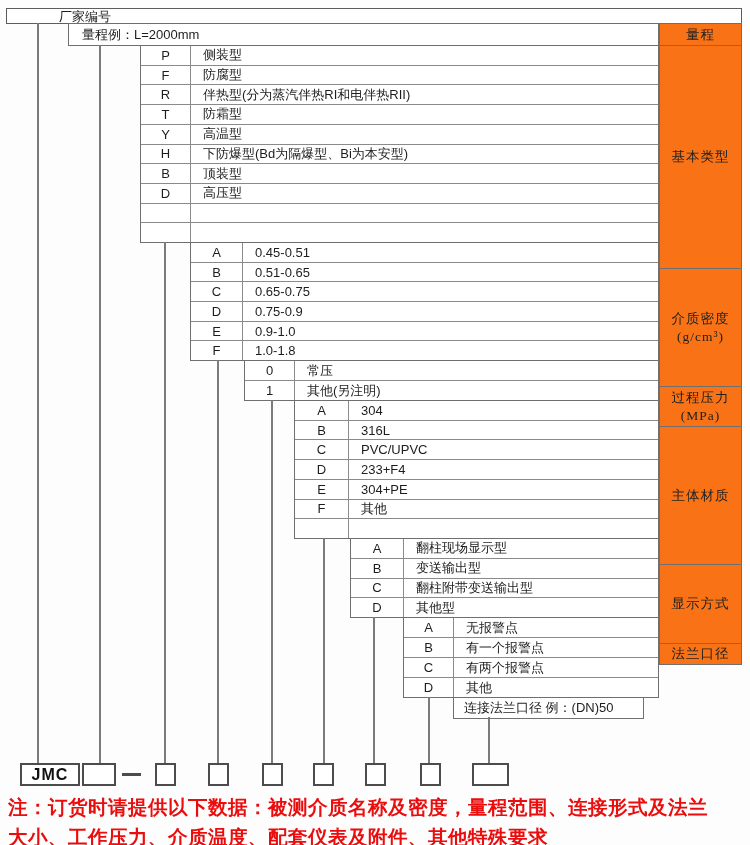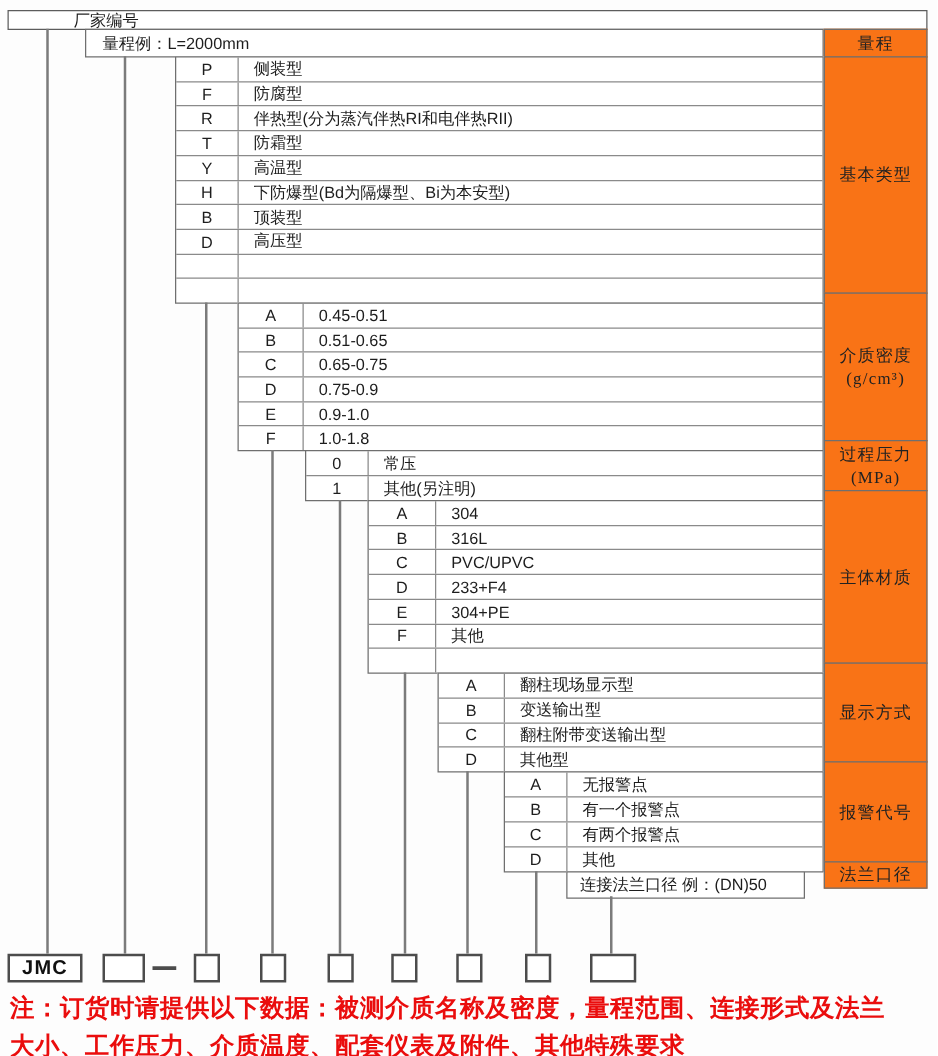--- a/index.html
+++ b/index.html
@@ -24,21 +24,21 @@
   
   .label-col{position:absolute;left:659px;top:23px;width:83px;display:flex;flex-direction:column;}
   .label-cell{
     box-sizing:border-box;border:1px solid #6f6f6f;margin-top:-1px;background:#f97316;
     display:flex;flex-direction:column;align-items:center;justify-content:center;
     font-family:"Liberation Serif","DejaVu Serif",serif;font-size:13.5px;color:#222;
     letter-spacing:1px;text-align:center;line-height:18px;
   }
   .label-cell:first-child{margin-top:0;}
   .lc-range{height:23px;}
-  .lc-basic{height:190px;}
+  .lc-basic{height:224px;}
   .lc-density{height:119px;}
   .lc-pressure{height:41px;}
   .lc-material{height:139px;}
   .lc-display{height:80px;}
   .lc-alarm{height:81px;}
   .lc-flange{height:22px;}
   
   .tbl{
     position:absolute;box-sizing:border-box;border:1px solid #6f6f6f;background:#fff;
     display:flex;flex-direction:column;font-size:13px;
@@ -74,21 +74,21 @@
   .v-material{left:323px;top:538px;height:225px;}
   .v-display{left:373px;top:617px;height:146px;}
   .v-alarm{left:428px;top:697px;height:66px;}
   .v-flange{left:488px;top:717px;height:46px;}
   
   .code-box{
     position:absolute;top:763px;height:23px;box-sizing:border-box;
     border:2px solid #4c4c4c;background:#fff;
   }
   .jmc-box{
-    left:6px;width:60px;display:flex;align-items:center;justify-content:center;
+    left:20px;width:60px;display:flex;align-items:center;justify-content:center;
     font-weight:bold;font-size:16px;letter-spacing:1px;color:#111;
   }
   .b-range{left:82px;width:34px;}
   .b-basic{left:155px;width:21px;}
   .b-density{left:208px;width:21px;}
   .b-pressure{left:262px;width:21px;}
   .b-material{left:313px;width:21px;}
   .b-display{left:365px;width:21px;}
   .b-alarm{left:420px;width:21px;}
   .b-flange{left:472px;width:37px;}
@@ -127,23 +127,20 @@
     <div class="label-cell lc-pressure">
       <span>过程压力</span>
       <span>(MPa)</span>
     </div>
     <div class="label-cell lc-material">
       <span>主体材质</span>
     </div>
     <div class="label-cell lc-display">
       <span>显示方式</span>
     </div>
-    <div class="label-cell lc-alarm">
-      <span>报警代号</span>
-    </div>
     <div class="label-cell lc-flange">
       <span>法兰口径</span>
     </div>
   </div>
 
   <div class="tbl t-basic">
       <div class="row">
         <div class="code">P</div>
         <div class="desc">侧装型</div>
       </div>

